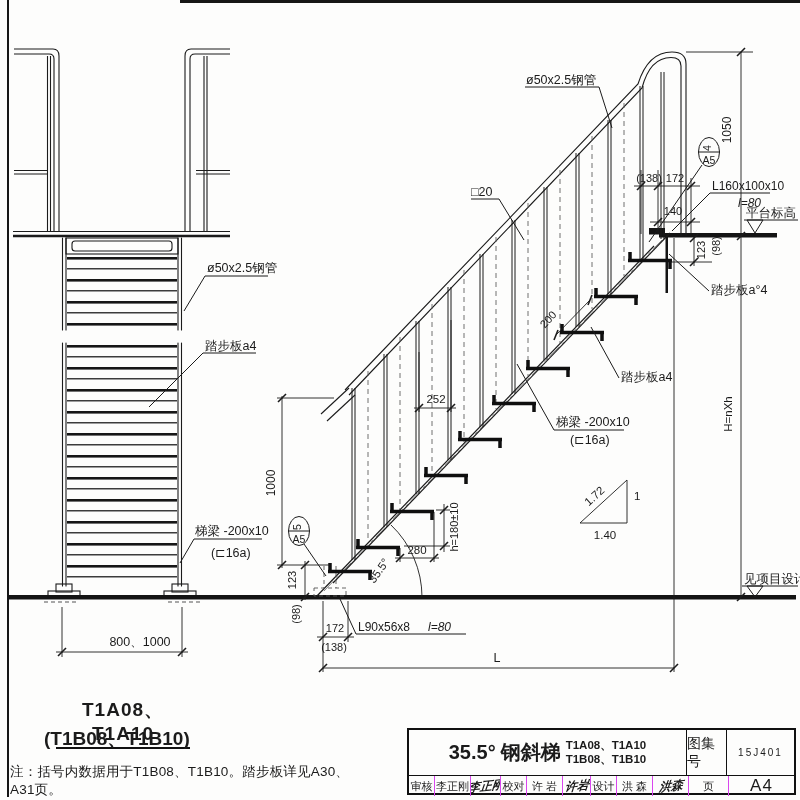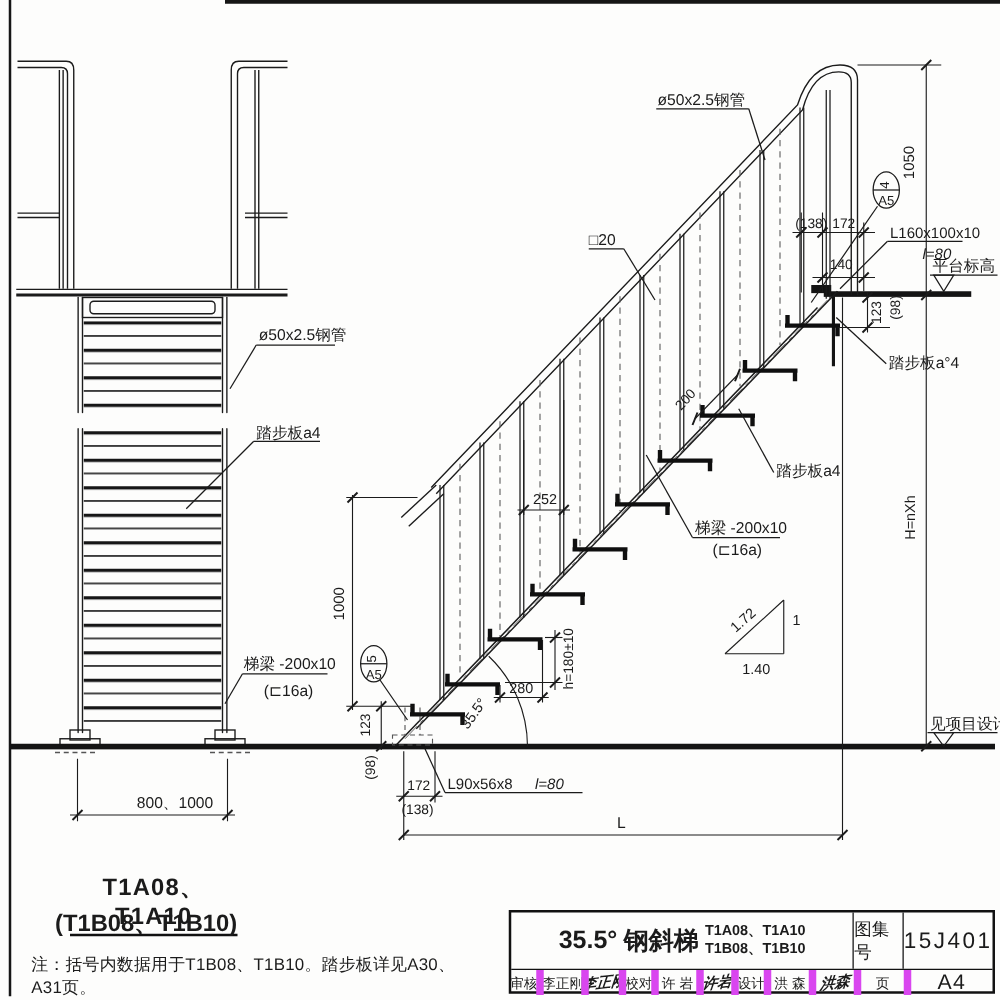--- a/index.html
+++ b/index.html
@@ -5,35 +5,35 @@
   html,body{margin:0;padding:0;background:#e8e8e8;}
   #sheet{position:relative;width:800px;height:800px;background:#fdfdfc;overflow:hidden;
          font-family:"Liberation Sans","DejaVu Sans",sans-serif;color:#1b1b1b;}
   svg{position:absolute;left:0;top:0;}
   svg text{fill:#1b1b1b;font-family:"Liberation Sans","DejaVu Sans",sans-serif;}
   .frame-left{position:absolute;left:7px;top:0;width:2px;height:797px;background:#161616;}
   .frame-top{position:absolute;left:180px;top:0;width:620px;height:2.5px;background:#161616;}
   .model1{position:absolute;left:56px;top:697px;width:134px;text-align:center;font-size:19px;
           letter-spacing:1px;font-weight:600;border-bottom:2.5px solid #111;padding-bottom:2px;}
   .model2{position:absolute;left:44px;top:726px;width:158px;text-align:left;font-size:19px;font-weight:600;}
-  .note{position:absolute;left:10px;top:763px;width:360px;font-size:13.5px;letter-spacing:.2px;margin-left:15px;}
+  .note{position:absolute;left:10px;top:763px;width:360px;font-size:13.5px;letter-spacing:.2px;}
   
   .tblock{position:absolute;left:407px;top:728px;width:389px;height:67px;border:2px solid #111;
           box-sizing:border-box;display:flex;flex-direction:column;background:#fdfdfc;}
   .tb-r1{display:flex;flex:0 0 45px;border-bottom:1.5px solid #111;}
   .tb-r2{display:flex;flex:1;font-size:11px;}
   .tb-title{width:278px;display:flex;align-items:center;justify-content:center;gap:5px;
             border-right:1.5px solid #111;box-sizing:border-box;}
   .tb-big{font-size:20px;font-weight:600;white-space:nowrap;}
   .tb-models{font-size:11.5px;line-height:1.15;font-weight:600;white-space:nowrap;}
   .tb-atlas{width:40px;border-right:1.5px solid #111;box-sizing:border-box;display:flex;
             align-items:center;justify-content:center;font-size:14px;}
   .tb-atlasno{flex:1;display:flex;align-items:center;justify-content:center;
-              font-size:18px;letter-spacing:2px;text-align:center;}
-  .c{display:flex;align-items:center;justify-content:center;border-right:6px solid #d946ef;
+              font-size:10px;letter-spacing:2px;text-align:center;}
+  .c{display:flex;align-items:center;justify-content:center;border-right:1px solid #d946ef;
      box-sizing:border-box;white-space:nowrap;overflow:hidden;}
   .sig{font-style:italic;font-weight:bold;transform:rotate(-6deg) skewX(-12deg);font-size:12px;}
   .w26{width:26px}.w28{width:28px}.w30{width:30px}.w36{width:36px}
   .wpage{width:40px}.wlast{flex:1;border-right:none;font-size:17px;letter-spacing:1px;}
 </style>
 </head>
 <body>
 
 <div id="sheet">
   <div class="frame-left"></div>

